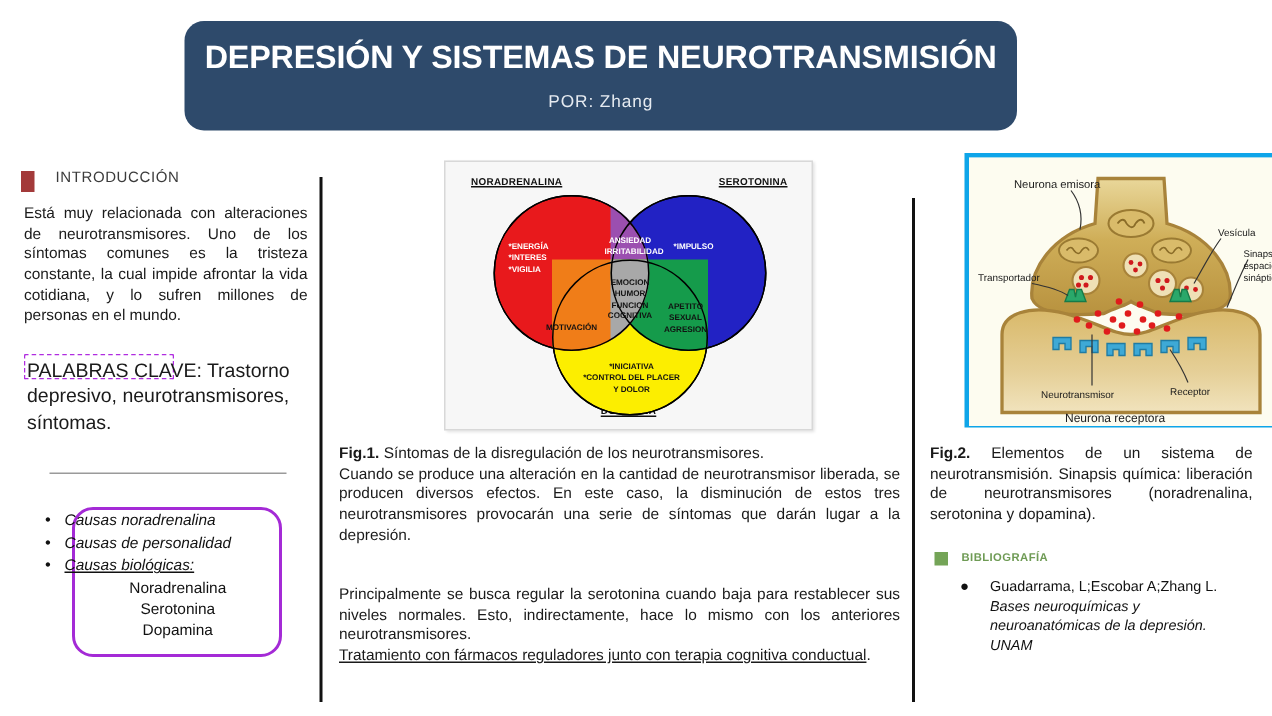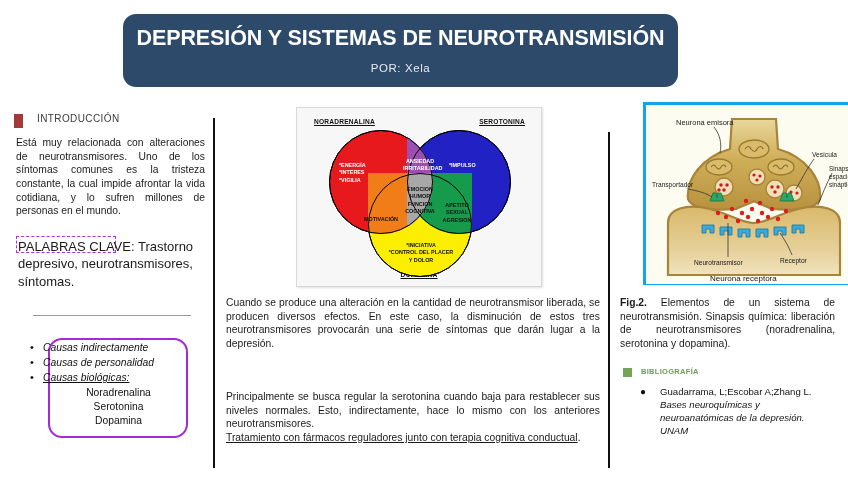--- a/index.html
+++ b/index.html
@@ -181,21 +181,21 @@
   #biblio-list .it { font-style: italic; }
   ul { list-style: none; }
 </style>
 </head>
 <body>
 
 <div id="poster">
 
   <div class="header-band">
     <div class="header-title">DEPRESIÓN Y SISTEMAS DE NEUROTRANSMISIÓN</div>
-    <div class="header-sub">POR: Xela</div>
+    <div class="header-sub">POR: Zhang</div>
   </div>
 
   <div class="divider" id="div-left"></div>
   <div class="divider" id="div-right"></div>
 
   <div class="sec-head" id="intro-head">
     <span class="sq red"></span>
     <span class="sec-title">INTRODUCCIÓN</span>
   </div>
   <div class="body-text" id="intro-body">Está muy relacionada con alteraciones de neurotransmisores. Uno de los síntomas comunes es la tristeza constante, la cual impide afrontar la vida cotidiana, y lo sufren millones de personas en el mundo.</div>
@@ -203,21 +203,21 @@
   <div id="kw-box"></div>
   <div id="kw-text"><span>PALABRAS CLAVE:</span><span> Trastorno depresivo, neurotransmisores, síntomas.</span></div>
 
   <div id="causas-rule"></div>
 
   <div id="causas-box"></div>
   <div id="causas-list">
     <ul>
       <li>
           <span class="dot">•</span>
-          <span class="it">Causas indirectamente</span>
+          <span class="it">Causas noradrenalina</span>
         </li>
       <li>
           <span class="dot">•</span>
           <span class="it">Causas de personalidad</span>
         </li>
       <li>
           <span class="dot">•</span>
           <span class="it ul">Causas biológicas:</span>
         </li>
     </ul>
@@ -249,20 +249,21 @@
       <div class="vtxt" id="t-sero">*IMPULSO</div>
       <div class="vtxt" id="t-dopa">*INICIATIVA<br>*CONTROL DEL PLACER<br>Y DOLOR</div>
       <div class="vtxt" id="t-purple">ANSIEDAD<br>IRRITABILIDAD</div>
       <div class="vtxt" id="t-center">EMOCION<br>HUMOR<br>FUNCION<br>COGNITIVA</div>
       <div class="vtxt" id="t-orange">MOTIVACIÓN</div>
       <div class="vtxt" id="t-green">APETITO<br>SEXUAL<br>AGRESION</div>
     </div>
   </div>
 
   <div class="body-text" id="fig1-cap">
+    <div id="fig1-line1"><span class="fig-lead">Fig.1.</span><span> Síntomas de la disregulación de los neurotransmisores.</span></div>
     <div>Cuando se produce una alteración en la cantidad de neurotransmisor liberada, se producen diversos efectos. En este caso, la disminución de estos tres neurotransmisores provocarán una serie de síntomas que darán lugar a la depresión.</div>
   </div>
 
   <div class="body-text" id="trat-body">
     <div>Principalmente se busca regular la serotonina cuando baja para restablecer sus niveles normales. Esto, indirectamente, hace lo mismo con los anteriores neurotransmisores.</div>
     <div id="trat-lead"><span class="u">Tratamiento con fármacos reguladores junto con terapia cognitiva conductual</span>.</div>
   </div>
 
   <div id="neuron-frame">
     <svg id="neuron-svg" width="216" height="179" viewBox="0 0 216 179">

